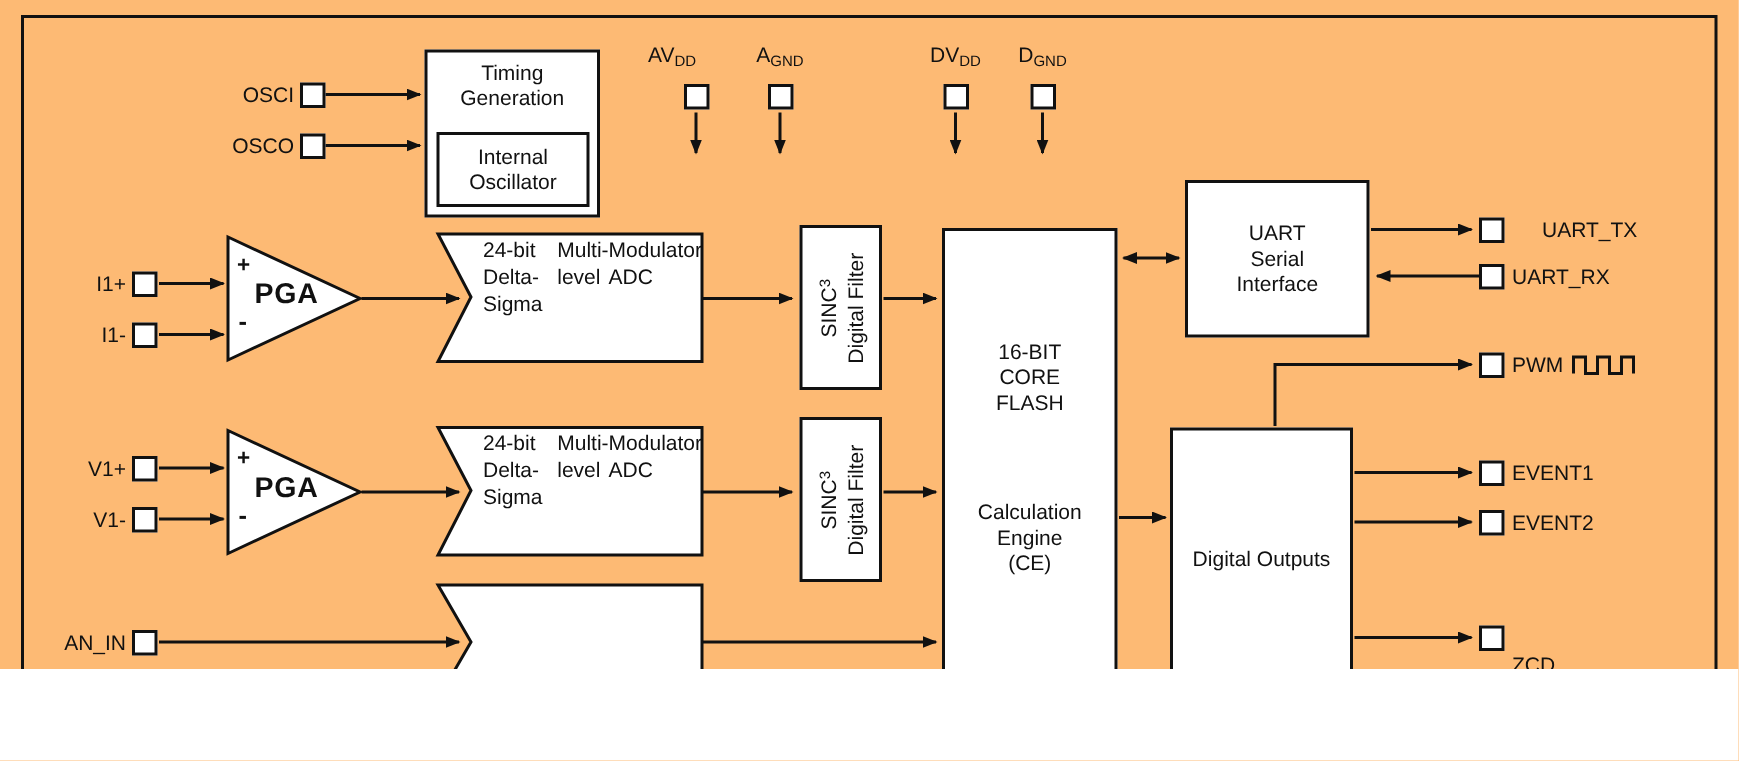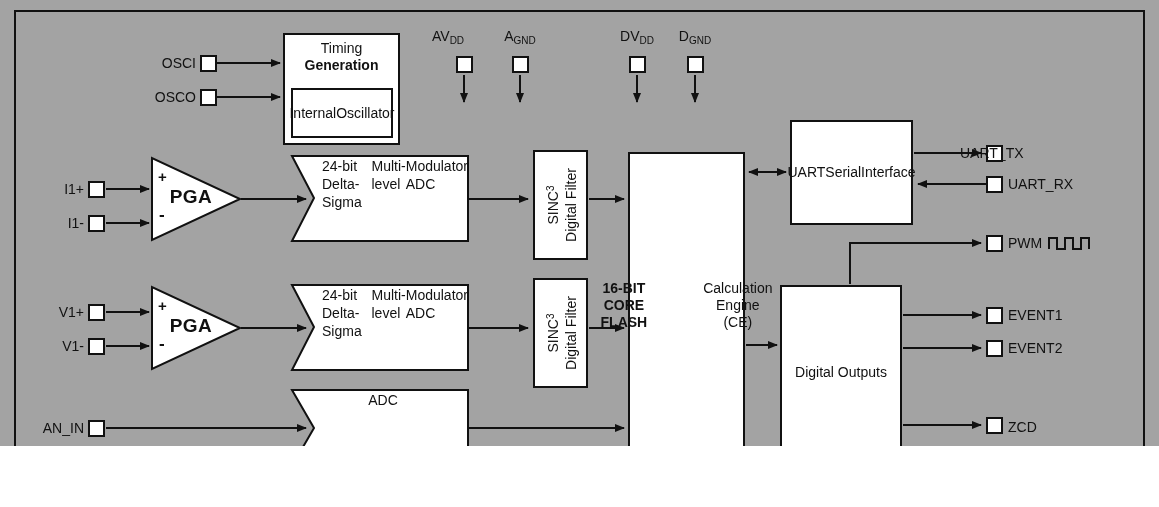--- a/index.html
+++ b/index.html
@@ -1,23 +1,23 @@
 <!DOCTYPE html>
 <html><head>
 <meta charset="utf-8">
 <style>
   *{margin:0;padding:0;box-sizing:border-box}
   body{background:#fff;font-family:"Liberation Sans",sans-serif;color:#111}
-  #stage{position:relative;width:1159px;height:446px;background:#a3a3a3;font-size:14px;overflow:hidden}
+  #stage{position:relative;width:1159px;height:446px;background:#fdba74;font-size:14px;overflow:hidden}
   #frame{position:absolute;left:14px;top:10px;width:1131px;height:486px;border:2px solid #111}
   #wires{position:absolute;left:0;top:0;width:1159px;height:507px}
   .box{position:absolute;border:2px solid #111;background:#fff}
-  .flexc{display:flex;flex-direction:row;align-items:center;justify-content:center;text-align:center}
+  .flexc{display:flex;flex-direction:column;align-items:center;justify-content:center;text-align:center}
   .bl{line-height:17px;font-size:14px}
-  .bold{font-weight:bold}
+  .bold{font-weight:normal}
   .pin{position:absolute;width:17px;height:17px;border:2px solid #111;background:#fff}
   .lbl{position:absolute;font-size:14px;line-height:17px;white-space:nowrap}
   .sub{font-size:10px;vertical-align:-3px}
   .sup{font-size:10px;vertical-align:4px}
   .btext{position:absolute;display:flex;flex-direction:row;justify-content:center;line-height:18px;font-size:14px}
   .vtext{transform:rotate(-90deg);white-space:nowrap;text-align:center;line-height:18px;font-size:14px}
   .timing{left:283px;top:33px;width:117px;height:112px;padding-top:5px;text-align:center}
   .inner-osc{left:6px;top:53px;width:102px;height:50px}
   .f1{left:533px;top:150px;width:55px;height:110px}
   .f2{left:533px;top:278px;width:55px;height:110px}
@@ -132,21 +132,20 @@
     <div>24-bit Delta-Sigma</div>
     <div>Multi-level</div>
     <div>Modulator ADC</div>
   </div>
   <div class="btext b2">
     <div>24-bit Delta-Sigma</div>
     <div>Multi-level</div>
     <div>Modulator ADC</div>
   </div>
   <div class="btext b3">
-    <div>ADC</div>
   </div>
 
   <div class="lbl pga-plus" style="left:158px;top:168px">+</div>
   <div class="lbl pga-name" style="left:162px;top:188px">PGA</div>
   <div class="lbl pga-minus" style="left:159px;top:206px">-</div>
   <div class="lbl pga-plus" style="left:158px;top:297px">+</div>
   <div class="lbl pga-name" style="left:162px;top:317px">PGA</div>
   <div class="lbl pga-minus" style="left:159px;top:335px">-</div>
 
   <div class="pin" style="left:200px;top:55px"></div>
@@ -174,23 +173,23 @@
   <div class="lbl" style="left:488px;top:28px;width:64px;text-align:center"><span>A</span><span class="sub">GND</span></div>
   <div class="lbl" style="left:605px;top:28px;width:64px;text-align:center"><span>DV</span><span class="sub">DD</span></div>
   <div class="lbl" style="left:663px;top:28px;width:64px;text-align:center"><span>D</span><span class="sub">GND</span></div>
 
   <div class="lbl" style="left:36px;top:181px;width:48px;text-align:right">I1+</div>
   <div class="lbl" style="left:36px;top:215px;width:48px;text-align:right">I1-</div>
   <div class="lbl" style="left:36px;top:304px;width:48px;text-align:right">V1+</div>
   <div class="lbl" style="left:36px;top:338px;width:48px;text-align:right">V1-</div>
   <div class="lbl" style="left:28px;top:420px;width:56px;text-align:right">AN_IN</div>
 
-  <div class="lbl" style="left:960px;top:145px">UART_TX</div>
+  <div class="lbl" style="left:1028px;top:145px">UART_TX</div>
   <div class="lbl" style="left:1008px;top:176px">UART_RX</div>
   <div class="lbl" style="left:1008px;top:235px">
     <span>PWM</span><svg class="pwmwave" width="44" height="16" viewBox="0 0 44 16" xmlns="http://www.w3.org/2000/svg">
         <path d="M1 14 V3 H9 V14 H17 V3 H25 V14 H33 V3 H41 V14" stroke="#111" stroke-width="2" fill="none"></path>
       </svg>
   </div>
   <div class="lbl" style="left:1008px;top:307px">EVENT1</div>
   <div class="lbl" style="left:1008px;top:340px">EVENT2</div>
-  <div class="lbl" style="left:1008px;top:419px">ZCD</div>
+  <div class="lbl" style="left:1008px;top:435px">ZCD</div>
 </div>
 
 </body></html>

